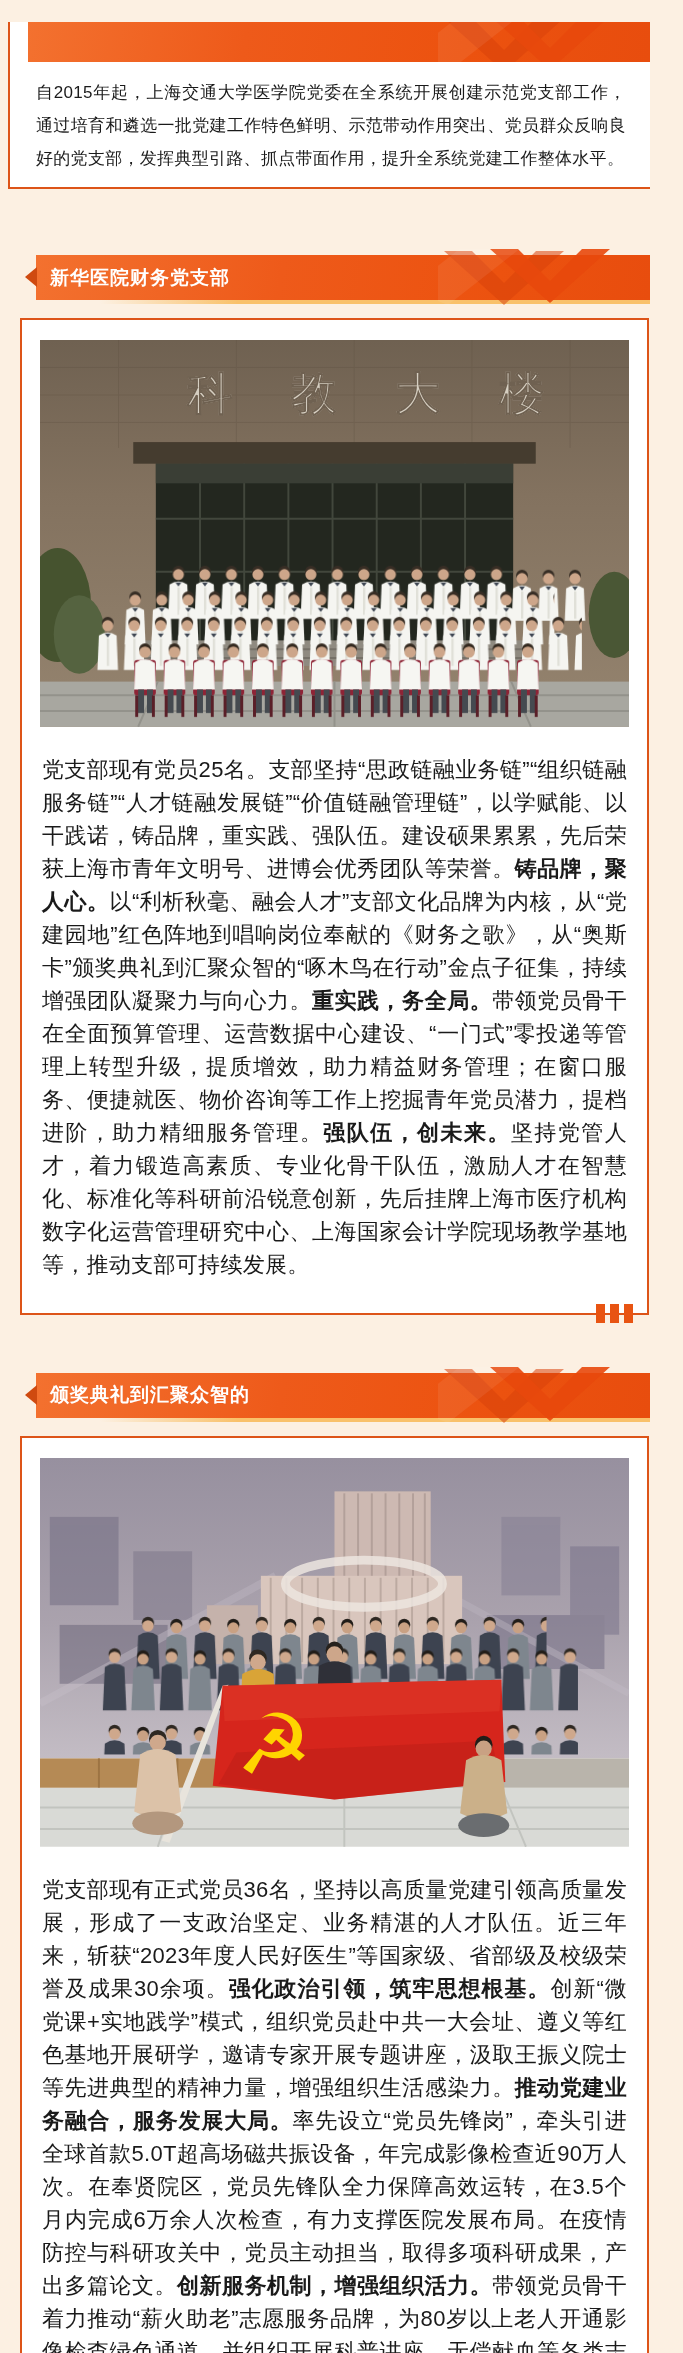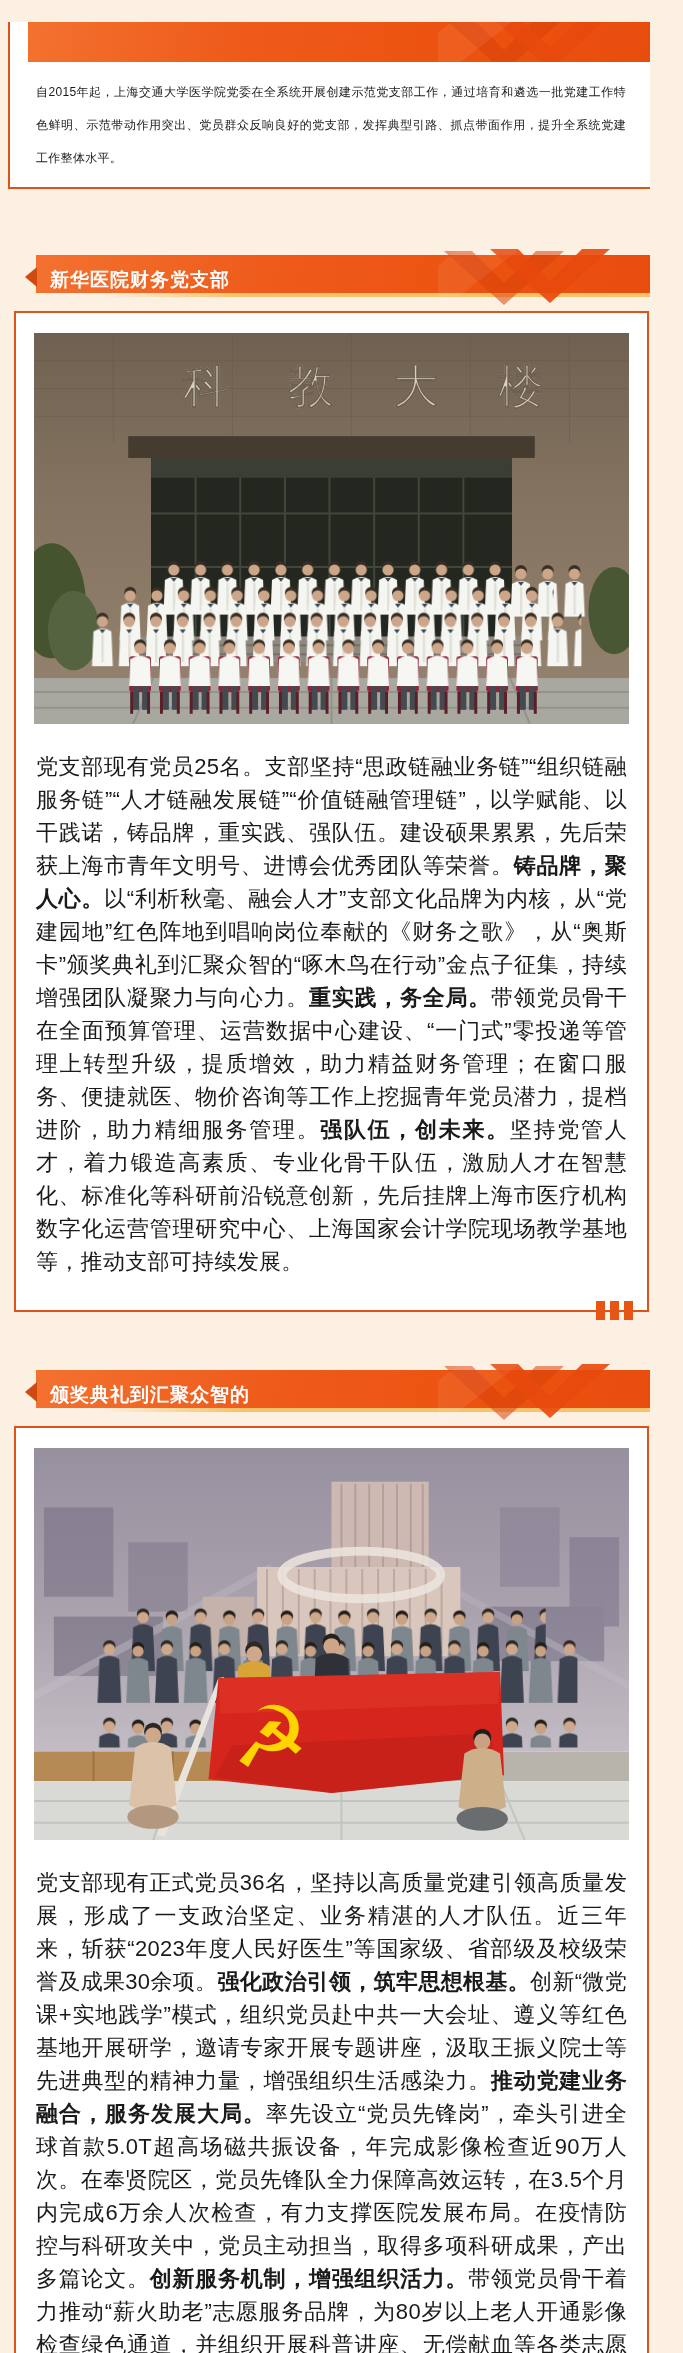--- a/index.html
+++ b/index.html
@@ -21,32 +21,32 @@
     padding-bottom:12px;
   }
   .top-banner{
     position:relative;height:40px;margin-left:18px;
     background:linear-gradient(100deg,#f3712f 0%,#ee5a1a 35%,#ec520f 70%,#e84d0e 100%);
     overflow:hidden;
   }
   .chev{position:absolute;top:-6px;right:32px;width:180px;height:56px;}
   .intro p{
     margin:0;padding:14px 24px 0 26px;
-    font-size:12px;line-height:33px;letter-spacing:.3px;
+    font-size:17px;line-height:33px;letter-spacing:.3px;
     text-align:justify;
   }
   .intro p.p2{padding-top:0;margin-top:36px;}
   .bold{font-weight:bold;}
 
   
   .sec-banner{
     position:relative;
-    margin:0 33px 0 36px;height:38px;
+    margin:0 33px 0 36px;height:45px;
     background:linear-gradient(100deg,#f3712f 0%,#ee5a1a 40%,#ec520f 75%,#e84d0e 100%);
-    display:flex;align-items:flex-end;
+    display:flex;align-items:center;
   }
   .sec-banner .notch{
     position:absolute;left:-11px;top:12px;
     width:0;height:0;
     border-top:10px solid transparent;
     border-bottom:10px solid transparent;
     border-right:12px solid #cf4a10;
   }
   .sec-banner .label{
     position:relative;z-index:2;
@@ -54,21 +54,21 @@
     padding-left:14px;
   }
   .sec-underline{
     height:4px;margin:0 33px 0 100px;
     background:linear-gradient(to right,rgba(250,193,106,0),#f9c16a 25%,#f9c16a 100%);
   }
 
   
   .card{
     position:relative;
-    margin:14px 34px 0 14px;
+    margin:14px 34px 0 20px;
     background:#ffffff;
     border:2px solid #dd5418;
     padding:20px 18px 8px 18px;
     box-sizing:border-box;
   }
   .photo{display:block;width:100%;height:auto;}
   .card-text{
     margin:0;padding:26px 2px 24px 2px;
     font-size:22px;line-height:33px;letter-spacing:.3px;
     text-align:justify;

